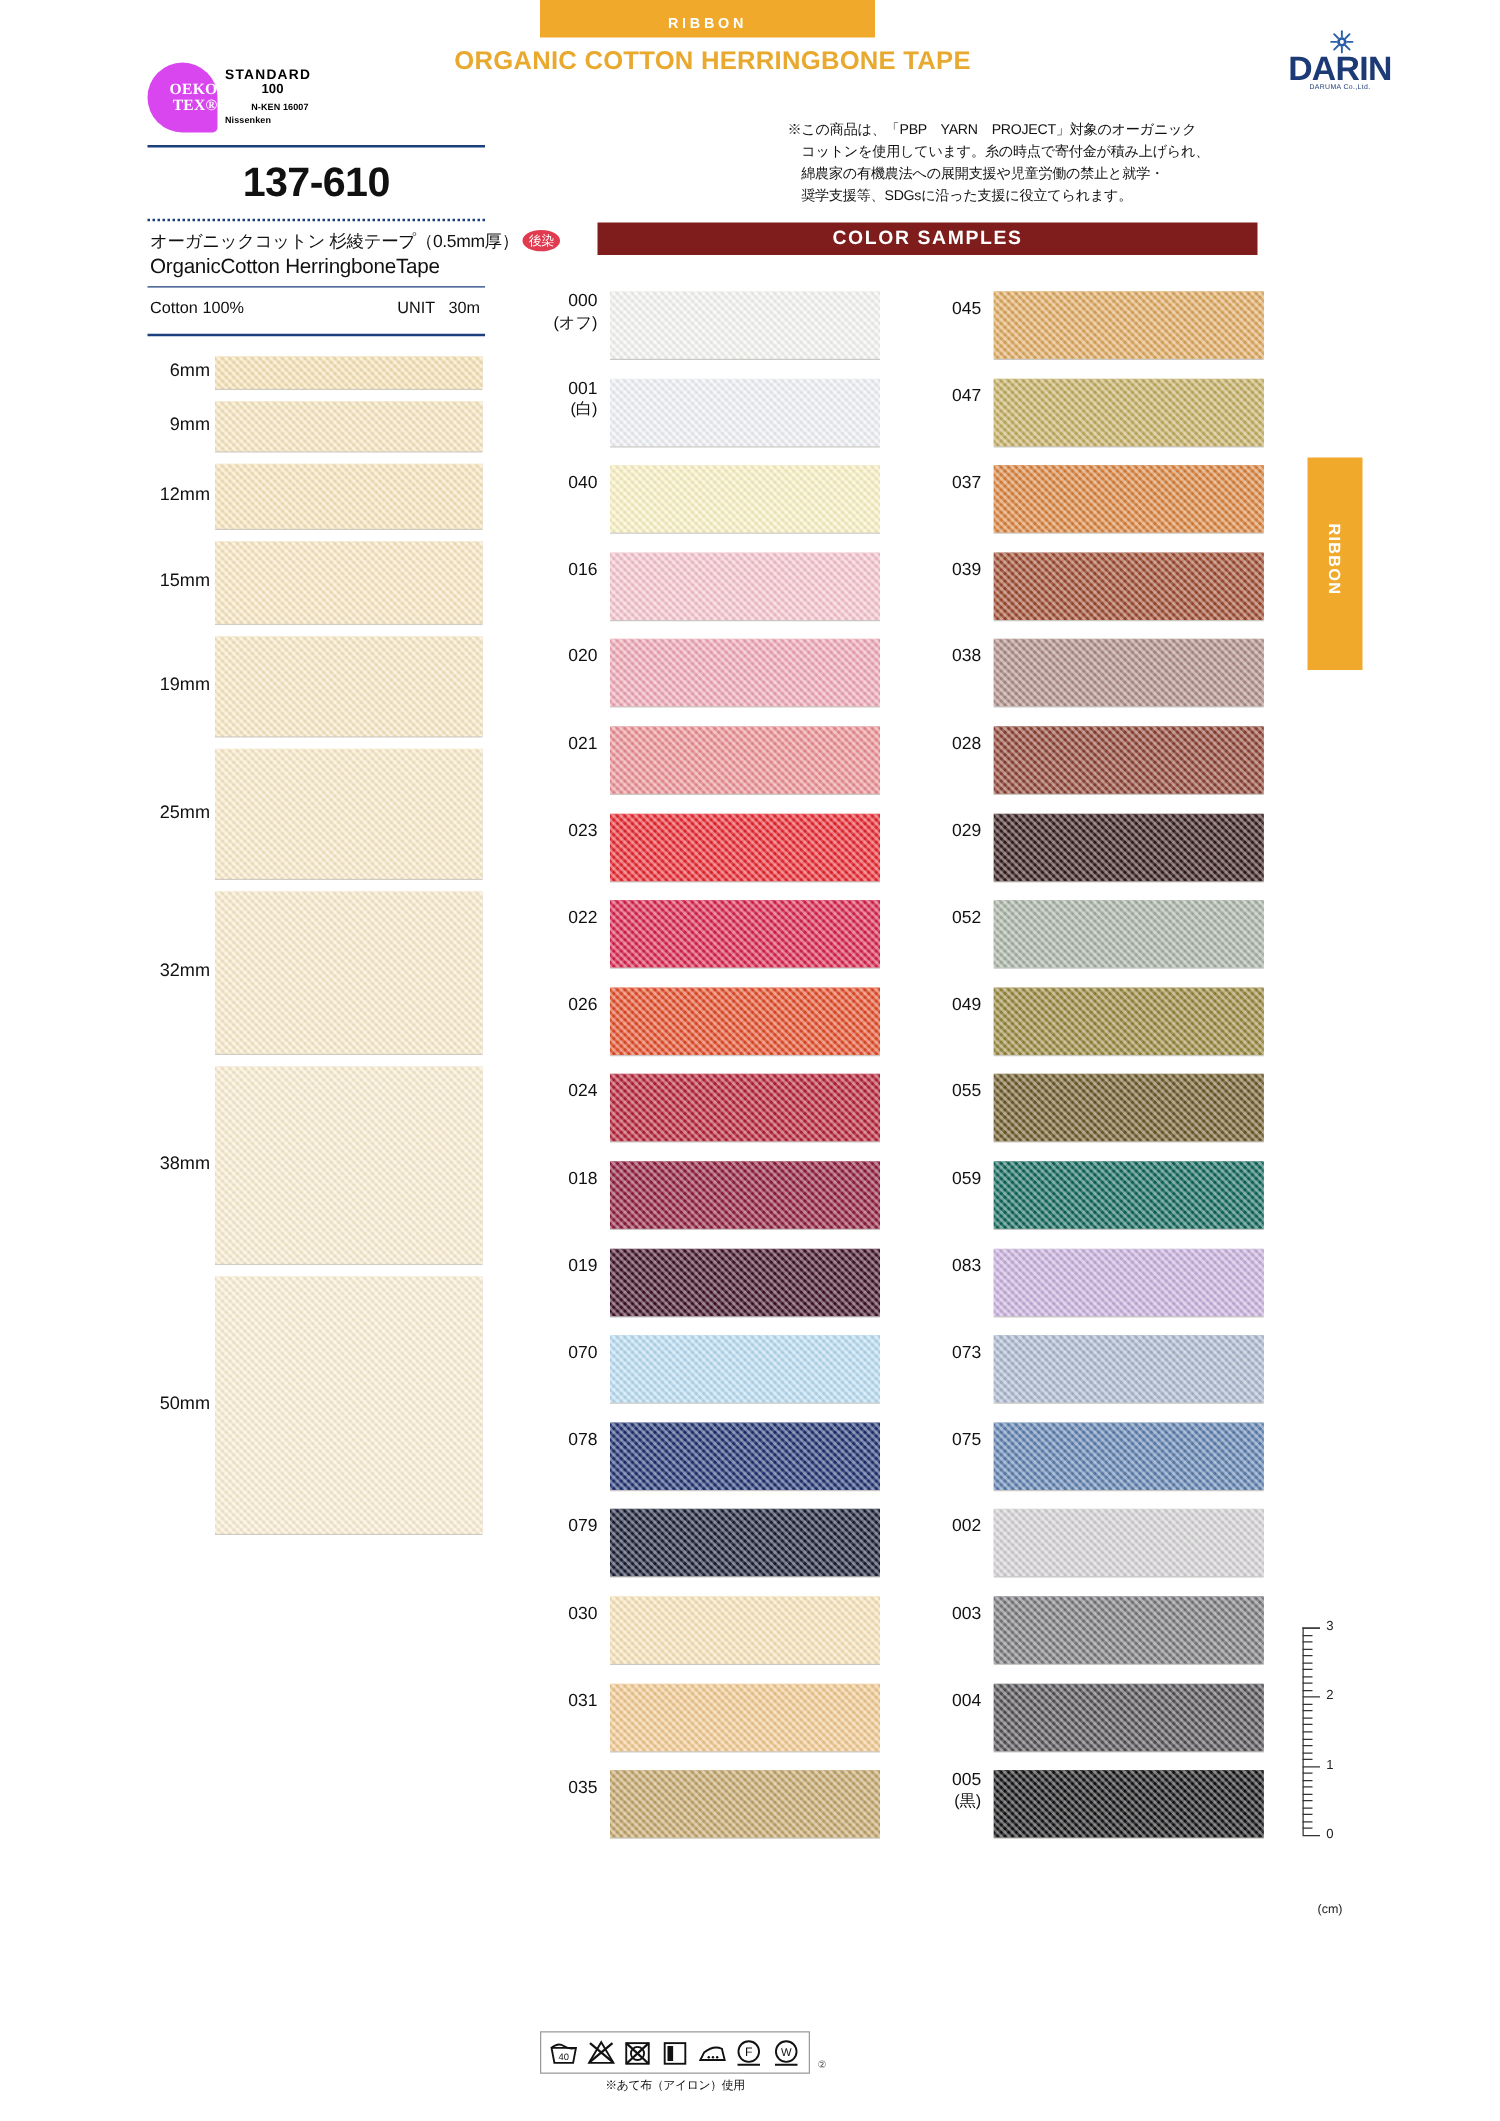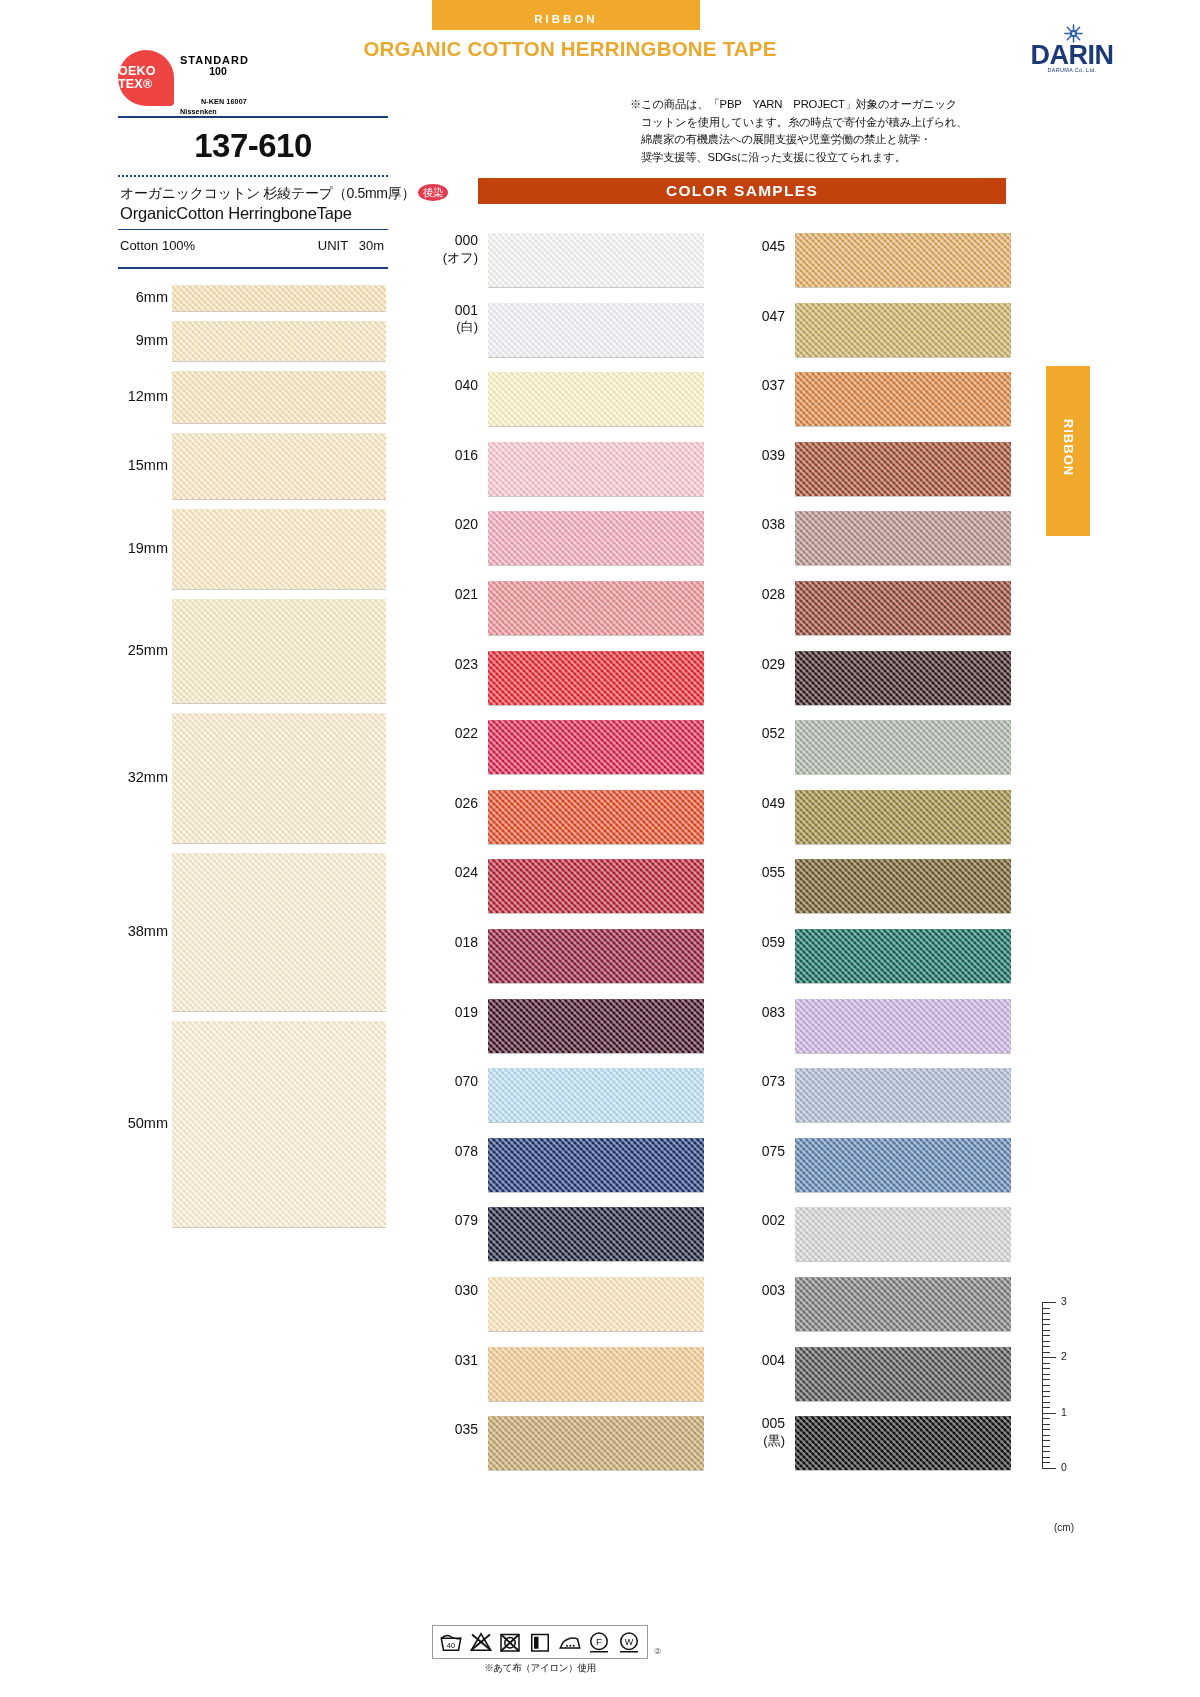--- a/index.html
+++ b/index.html
@@ -86,35 +86,36 @@
   }
   
   #oeko-block {
     position: relative;
     height: 62px;
   }
   #oeko-badge {
     position: absolute;
     left: 0; top: 2px;
     width: 56px; height: 56px;
-    background: #ef4444;
+    background: #d946ef;
     border-radius: 50% 50% 4px 50%;
     color: #ffffff;
-    text-align: left;
+    text-align: right;
+    font-family: Liberation Serif, serif;
   }
   #oeko-badge .l1 { font-size: 12.5px; font-weight: bold; line-height: 1.0; margin-top: 15px; letter-spacing: .2px;}
   #oeko-badge .l2 { font-size: 12.5px; font-weight: bold; line-height: 1.05; letter-spacing: .2px;}
   #oeko-text {
     position: absolute;
     left: 62px; top: 6px;
     color: #000000;
   }
   #oeko-std { font-size: 11px; font-weight: bold; letter-spacing: 1px; }
   #oeko-100 { font-size: 10.5px; font-weight: bold; text-align: center; width: 76px; margin-top: -1px;}
-  #oeko-nken { font-size: 7.2px; font-weight: bold; margin-top: 20px; letter-spacing: .1px; padding-left: 21px;}
+  #oeko-nken { font-size: 7.2px; font-weight: bold; margin-top: 4px; letter-spacing: .1px; padding-left: 21px;}
   #oeko-nissen { font-size: 7.2px; font-weight: bold; margin-top: 1px; letter-spacing: .1px;}
 
   .rule-solid {
     border-top: 2.5px solid #1B3E7C;
     margin: 6px 0 0 0;
   }
   .rule-dotted {
     border-top: 2.5px dotted #1B3E7C;
     margin: 0;
   }
@@ -207,21 +208,21 @@
     letter-spacing: -0.2px;
   }
   #note-jp div { white-space: nowrap; }
   #note-jp div:not(:first-child) { padding-left: 11px; }
 
   
   #color-bar {
     position: absolute;
     left: 478px; top: 178px;
     width: 528px; height: 26px;
-    background: #c2410c;
+    background: #7f1d1d;
   }
   #color-bar-label {
     color: #ffffff;
     font-size: 15.5px;
     font-weight: bold;
     letter-spacing: 1.3px;
     text-align: center;
     line-height: 26px;
   }
 

